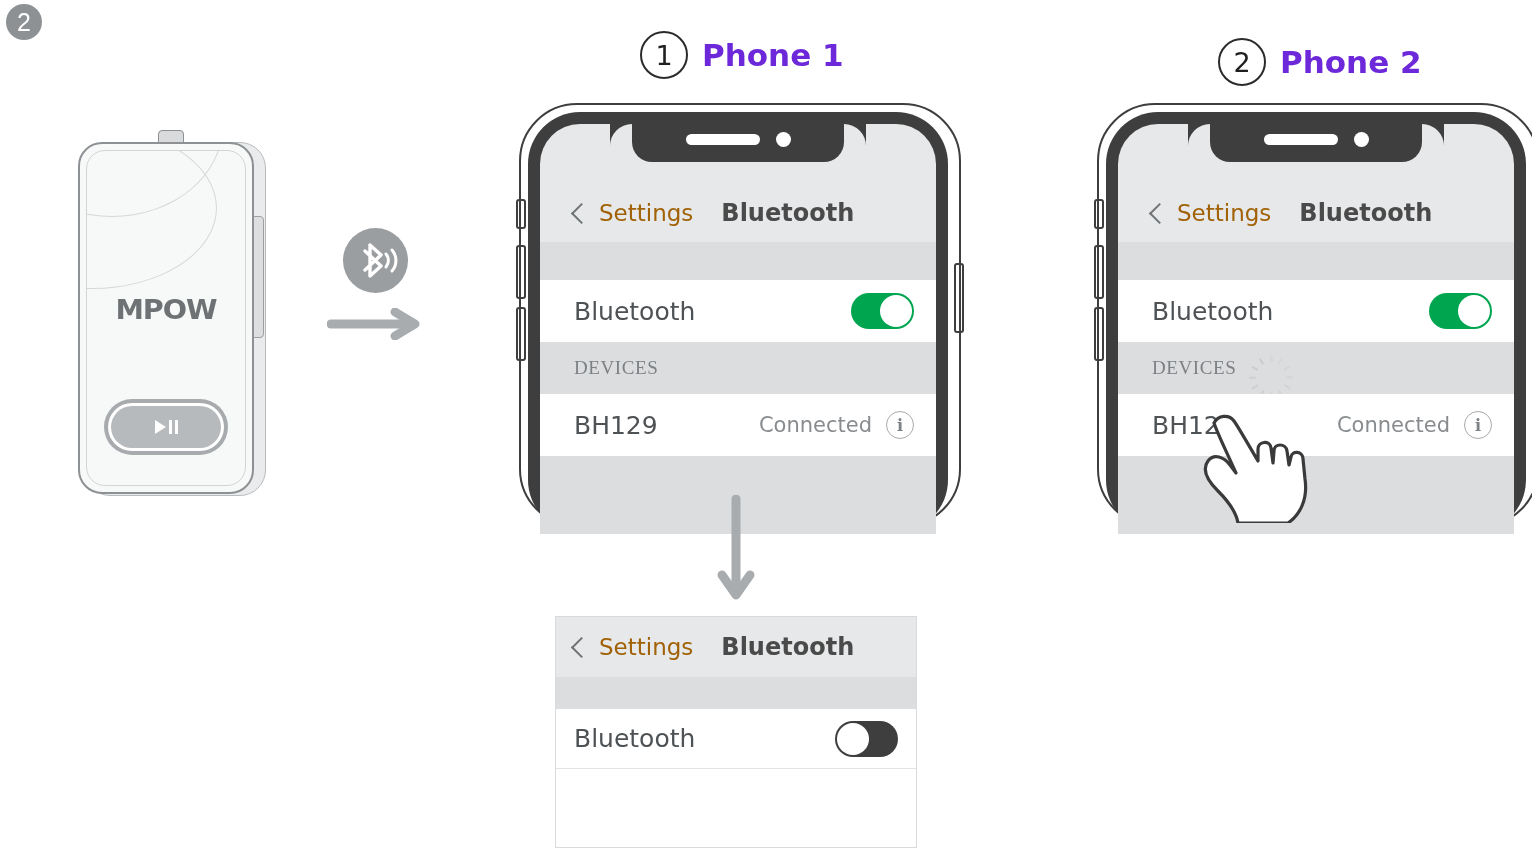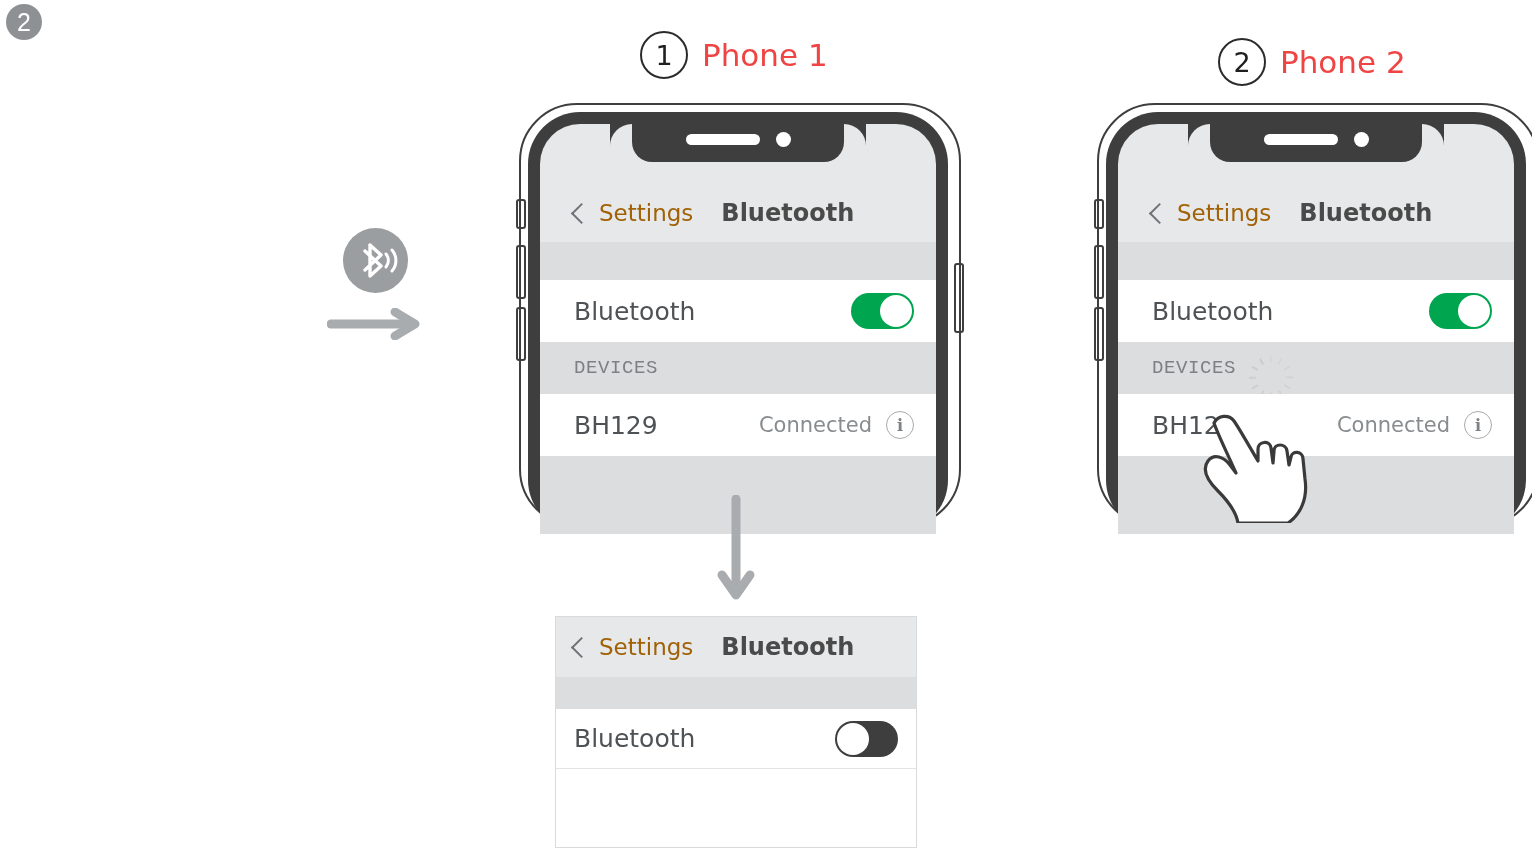--- a/index.html
+++ b/index.html
@@ -81,21 +81,21 @@
   }
   .arrow-right{position:absolute;left:327px;top:308px;width:94px;height:32px;}
 
   
   .phone-head{position:absolute;display:flex;align-items:center;gap:14px;}
   .num-circle{
     width:44px;height:44px;border-radius:50%;border:2px solid #2b2b2b;
     display:flex;align-items:center;justify-content:center;
     font-size:27px;color:#1f1f1f;font-family:"DejaVu Sans", sans-serif;
   }
-  .head-label{font-size:31px;color:#ef4444;font-family:"DejaVu Sans", sans-serif;font-weight:400;}
+  .head-label{font-size:31px;color:#6d28d9;font-family:"DejaVu Sans", sans-serif;font-weight:700;}
 
   
   .phone{position:absolute;width:442px;height:400px;}
   .phone-outline{
     position:absolute;left:0;top:0;width:438px;height:420px;
     border:2px solid #3e3e3e;border-radius:58px;background:transparent;
   }
   .phone-frame{
     position:absolute;left:9px;top:9px;width:420px;height:420px;
     background:#3e3e3e;border-radius:52px;
@@ -148,21 +148,21 @@
   .row-status{font-size:21px;color:#888c8f;font-family:"DejaVu Sans", sans-serif;}
   .info-icon{
     width:26px;height:26px;border-radius:50%;border:1.6px solid #a7aaad;
     display:flex;align-items:center;justify-content:center;
     font-size:16px;color:#7d8184;font-family:"DejaVu Serif", serif;font-weight:700;
   }
   .ios-section{
     position:absolute;left:0;right:0;height:52px;background:#dcdddf;
     display:flex;align-items:center;padding-left:34px;box-sizing:border-box;gap:22px;
   }
-  .section-label{font-size:19px;letter-spacing:0.6px;color:#7d8184;font-family:Liberation Mono, monospace;}
+  .section-label{font-size:19px;letter-spacing:0.6px;color:#7d8184;font-family:Liberation Serif, serif;}
   .ios-fill{position:absolute;left:0;right:0;bottom:0;background:#dcdddf;}
 
   .toggle{width:63px;height:36px;border-radius:18px;position:relative;}
   .toggle.on{background:#00a550;}
   .toggle.off{background:#3e3e3e;}
   .toggle .knob{position:absolute;top:2px;width:32px;height:32px;border-radius:50%;background:#ffffff;}
   .toggle.on .knob{right:2px;}
   .toggle.off .knob{left:2px;}
 
   
@@ -195,20 +195,43 @@
   }
   .bp-blank{position:absolute;left:0;right:0;top:153px;bottom:0;background:#ffffff;}
 </style>
 </head>
 <body>
 
 <div class="stage">
 
   <div class="step-badge">2</div>
 
+  <div class="device-wrap">
+    <div class="dev-clip"></div>
+    <div class="dev-shadow"></div>
+    <div class="dev-side-btn"></div>
+    <div class="dev-body">
+      <div class="dev-inner">
+        <div class="dev-curve1"></div>
+        <div class="dev-curve2"></div>
+      </div>
+      <div class="dev-logo">MPOW</div>
+      <div class="dev-btn-outer">
+        <div class="dev-btn-mid">
+          <div class="dev-btn-inner">
+            <span class="pp-glyph">
+              <span class="pp-tri"></span>
+                <span class="pp-bar"></span>
+                <span class="pp-bar2"></span>
+            </span>
+          </div>
+        </div>
+      </div>
+    </div>
+  </div>
 
   <div class="bt-badge">
     <svg width="65" height="65" viewBox="0 0 65 65">
       <path d="M27 17 L27 48 L38 38 L22 23 M22 42 L38 27 L27 17" fill="none" stroke="#ffffff" stroke-width="3.4" stroke-linecap="round" stroke-linejoin="round"></path>
       <path d="M43 26 A10 10 0 0 1 43 39" fill="none" stroke="#ffffff" stroke-width="3" stroke-linecap="round"></path>
       <path d="M49 22 A16 16 0 0 1 49 43" fill="none" stroke="#ffffff" stroke-width="3" stroke-linecap="round"></path>
     </svg>
   </div>
 
   <div class="arrow-right">

